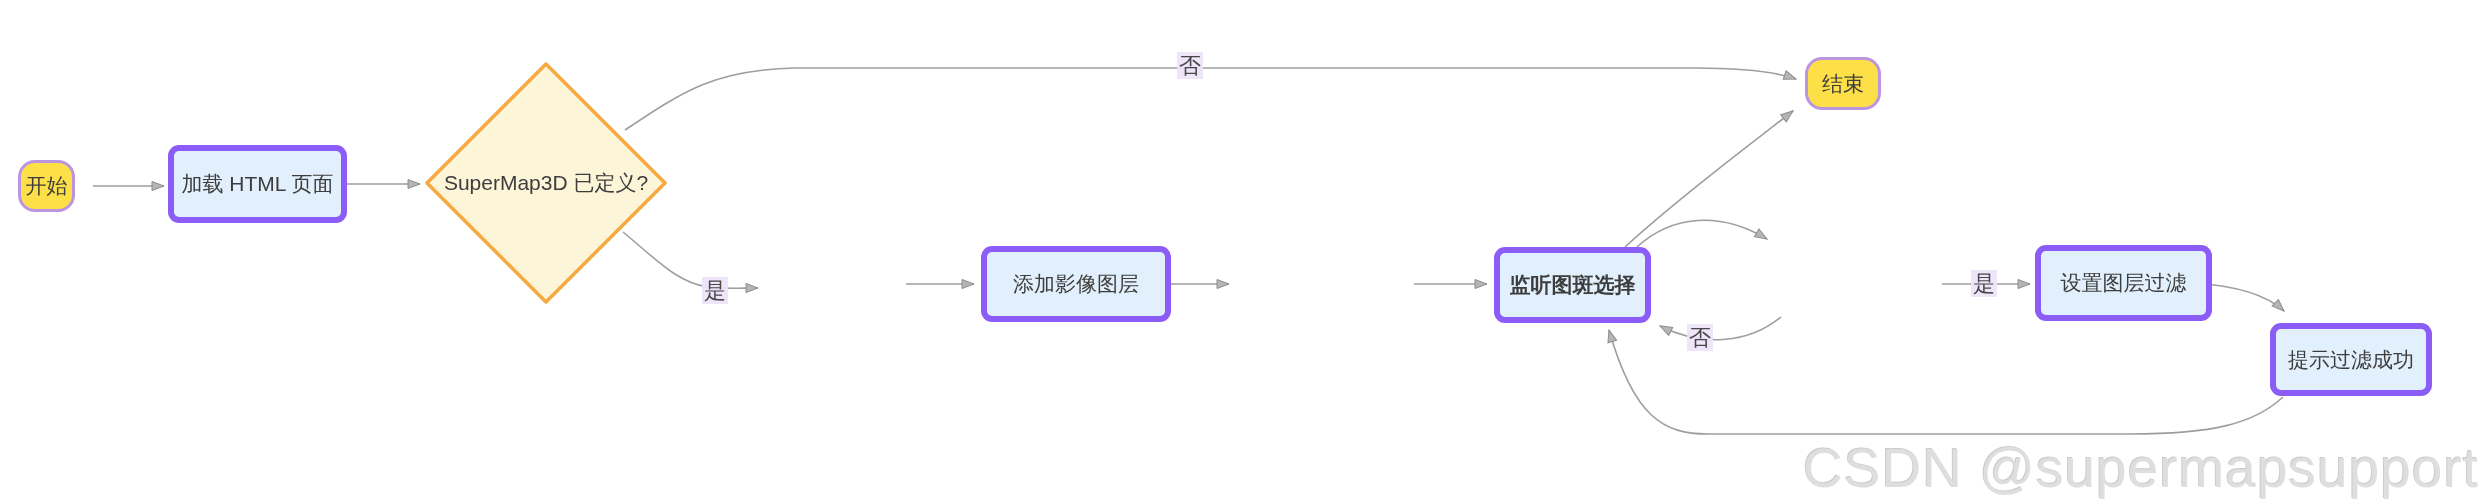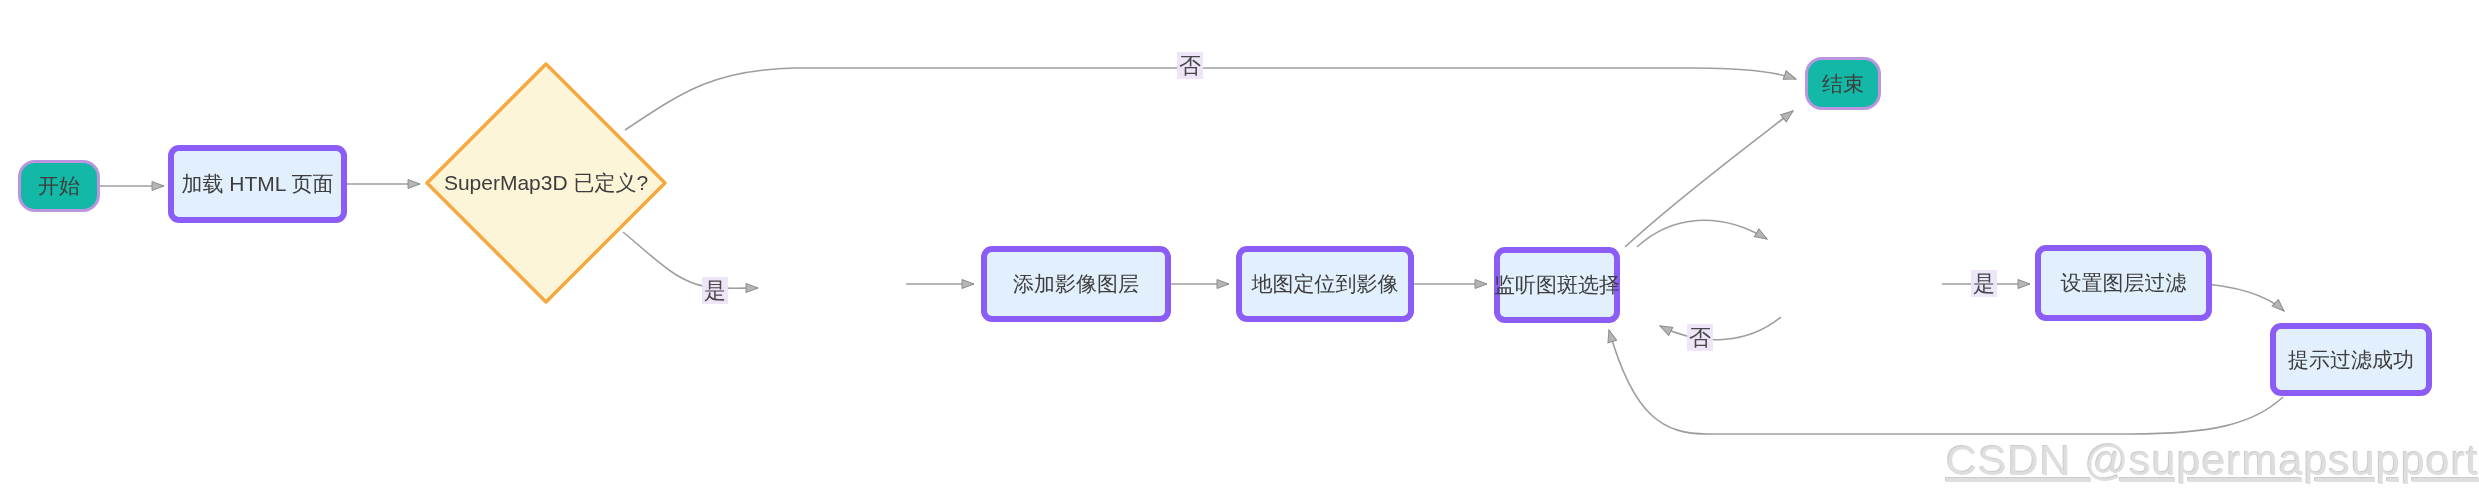--- a/index.html
+++ b/index.html
@@ -18,45 +18,44 @@
     box-sizing:border-box;
     color:#3d3d3d;font-size:21px;text-align:center;
     white-space:nowrap;
   }
   .node.process{
     background:#e1f0fc;
     border:6px solid #8b5cf6;
     border-radius:11px;
   }
   .node.terminal{
-    background:#14b8a6;
+    background:#fde047;
     border:3px solid #bc95e0;
     border-radius:17px;
   }
   .node.decision{
     background:transparent;border:none;text-align:right;
   }
   .node.decision svg{position:absolute;left:0;top:0;}
   .node-label{position:relative;z-index:2;padding:0 6px;}
   .edge-label{
     position:absolute;z-index:3;
     background:rgba(237,228,248,0.95);
     color:#474747;font-size:22px;line-height:27px;
     padding:0 2px;
   }
   #watermark{
     position:absolute;
     right:0;top:436px;
-    font-size:43px;
+    font-size:55px;
     color:#dedede;
     letter-spacing:1px;
     text-shadow:-1px -1px 0 #cccccc, 1px 1px 2px #ffffff;
     white-space:nowrap;
     z-index:1;
-    text-decoration:underline;
   }
 </style>
 </head>
 <body>
 
 <div id="canvas">
   <svg id="edges" xmlns="http://www.w3.org/2000/svg">
     <defs>
       <marker id="arrow" markerUnits="userSpaceOnUse" markerWidth="15" markerHeight="12" refX="13" refY="5.5" orient="auto">
         <path d="M1,1 L13,5.5 L1,10 Z" fill="#b5b5b5" stroke="#8c8c8c" stroke-width="1"></path>
@@ -74,42 +73,39 @@
       <path d="M 1781 317 C 1747 345 1700 346 1660 326" class="edge-path" marker-end="url(#arrow)"></path>
       <path d="M 1942 284 L 2030 284" class="edge-path" marker-end="url(#arrow)"></path>
       <path d="M 2193 283 C 2242 286 2269 297 2284 311" class="edge-path" marker-end="url(#arrow)"></path>
       <path d="M 2283 397 C 2254 424 2212 434 2130 434 L 1708 434 C 1664 434 1634 418 1609 330" class="edge-path" marker-end="url(#arrow)"></path>
     </svg>
   <div id="watermark">CSDN @supermapsupport</div>
 <span class="edge-label" style="left: 1177px; top: 52px;">否</span>
     <span class="edge-label" style="left: 702px; top: 277px;">是</span>
     <span class="edge-label" style="left: 1687px; top: 324px;">否</span>
     <span class="edge-label" style="left: 1971px; top: 270px;">是</span>
-    <div class="node terminal" style="left: 18px; top: 160px; width: 82px; height: 52px;">
+    <div class="node terminal" style="left: 18px; top: 160px; width: 57px; height: 52px;">
       <span class="node-label">开始</span>
     </div>
     <div class="node process" style="left: 168px; top: 145px; width: 179px; height: 78px;">
       <span class="node-label">加载 HTML 页面</span>
     </div>
     <div class="node decision" style="left: 425px; top: 62px; width: 242px; height: 242px;">
       <svg width="242" height="242">
         <polygon points="121,2 240,121 121,240 2,121" fill="#fdf5d8" stroke="#f7a941" stroke-width="3.5" stroke-linejoin="round"></polygon>
       </svg>
       <span class="node-label">SuperMap3D 已定义?</span>
     </div>
     <div class="node terminal" style="left: 1805px; top: 57px; width: 76px; height: 53px;">
       <span class="node-label">结束</span>
     </div>
     <div class="node process" style="left: 981px; top: 246px; width: 190px; height: 76px;">
       <span class="node-label">添加影像图层</span>
     </div>
-    <div class="node process" style="left: 1236px; top: 246px; width: 178px; height: 76px;">
-      <span class="node-label">地图定位到影像</span>
-    </div>
-    <div class="node process" style="left: 1494px; top: 247px; width: 126px; height: 76px;">
+    <div class="node process" style="left: 1494px; top: 247px; width: 157px; height: 76px; font-weight: bold;">
       <span class="node-label">监听图斑选择</span>
     </div>
     <div class="node process" style="left: 2035px; top: 245px; width: 177px; height: 76px;">
       <span class="node-label">设置图层过滤</span>
     </div>
     <div class="node process" style="left: 2270px; top: 323px; width: 162px; height: 73px;">
       <span class="node-label">提示过滤成功</span>
     </div>
   </div>
 

